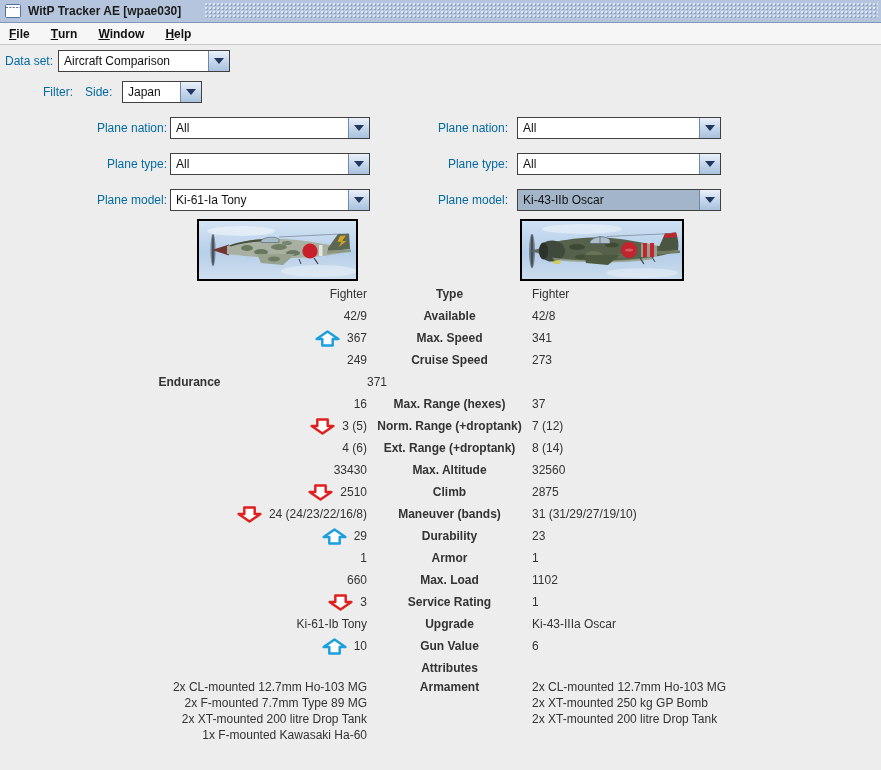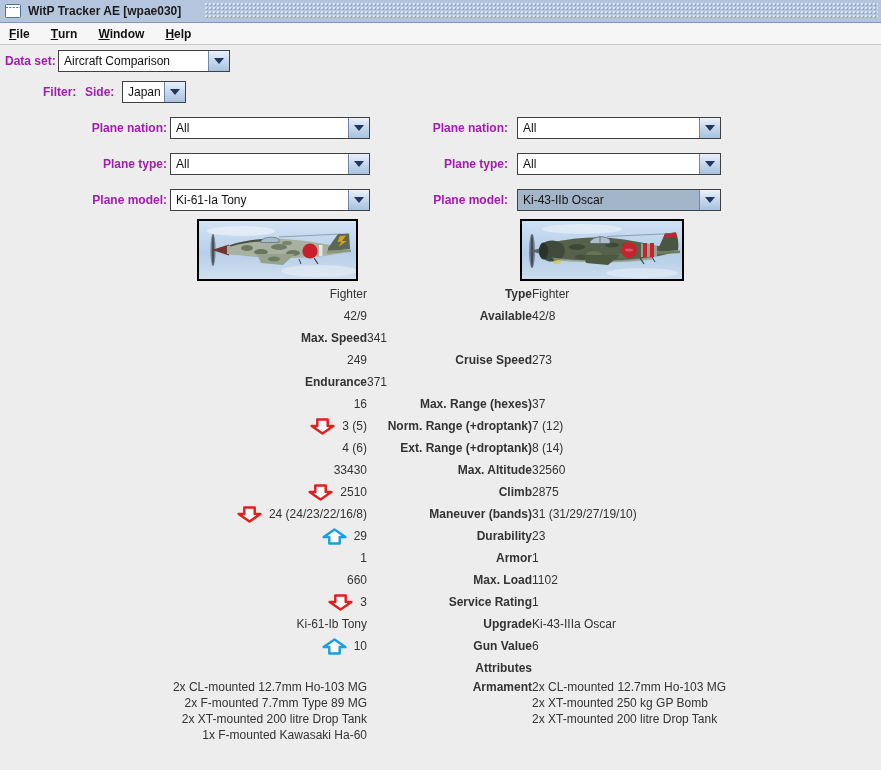--- a/index.html
+++ b/index.html
@@ -18,21 +18,21 @@
   .app-icon{margin:0 7px 0 5px;width:16px;height:14px;flex:0 0 auto;}
   .title-text{font-weight:bold;color:#1b1b1b;position:relative;z-index:2;}
 
   
   .menubar{position:absolute;left:0;top:23px;width:881px;height:21px;background:#f6f6f6;
     border-bottom:1px solid #c9c9c9;display:flex;align-items:center;font-weight:bold;color:#111;}
   .menu-item{padding:0 12px 0 9px;height:100%;display:flex;align-items:center;cursor:default;}
   .menu-item u{text-decoration:underline;}
 
   
-  .lbl{position:absolute;height:22px;line-height:22px;font-weight:bold;color:#a21caf;white-space:nowrap;}
+  .lbl{position:absolute;height:22px;line-height:22px;font-weight:normal;color:#0369a1;white-space:nowrap;}
   .lbl.right{text-align:right;}
 
   
   .combo{position:absolute;height:22px;box-sizing:border-box;border:1px solid #404040;
     background:#fff;display:flex;cursor:default;}
   .combo-text{flex:1;padding:0 0 0 5px;line-height:20px;background:#fff;color:#111;
     overflow:hidden;white-space:nowrap;}
   .combo.selected .combo-text{background:var(--selected-combo-bg,#a3b6c9);}
   .combo-btn{flex:0 0 20px;border-left:1px solid #6f87ab;
     background:linear-gradient(#eaf1fa,#c3d5ea 55%,#a9c2de);
@@ -41,21 +41,21 @@
     border-right:5px solid transparent;border-top:6px solid #21375f;}
 
   
   .acimg{position:absolute;border:2px solid #000;background:#bcd2ea;}
   .acimg svg{display:block;}
 
   
   .cmp-table{position:absolute;left:0;top:283px;width:881px;}
   .cmp-row{display:grid;grid-template-columns:355px 165px 1fr;min-height:22px;align-items:center;padding-left:12px;}
   .cmp-left{display:flex;justify-content:flex-end;align-items:center;gap:7px;white-space:nowrap;}
-  .cmp-label{text-align:right;font-weight:bold;white-space:nowrap;}
+  .cmp-label{text-align:center;font-weight:bold;white-space:nowrap;}
   .cmp-right{text-align:left;white-space:nowrap;}
   .cmp-row.multi{align-items:flex-start;}
   .cmp-row.multi .cmp-left{flex-direction:column;align-items:flex-end;gap:0;line-height:16px;}
   .cmp-row.multi .cmp-right{line-height:16px;}
   .cmp-row.multi .cmp-label{line-height:16px;}
   .cmp-arrow{width:25px;height:17px;flex:0 0 auto;}
   .cmp-arrow path{fill:#fff;stroke-width:2.6;stroke-linejoin:round;}
   .cmp-arrow.up path{stroke:var(--arrow-up,#1b9fdd);}
   .cmp-arrow.down path{stroke:var(--arrow-down,#e01f1f);}
   .cmp-arrow.down{transform:scaleY(-1);}
@@ -84,21 +84,21 @@
   <span class="lbl" style="left:5px;top:50px;">Data set:</span>
   <div class="combo" style="left:58px;top:50px;width:172px;">
     <span class="combo-text">Aircraft Comparison</span>
     <span class="combo-btn">
         <span class="tri"></span>
       </span>
   </div>
 
   <span class="lbl" style="left:43px;top:81px;">Filter:</span>
   <span class="lbl" style="left:85px;top:81px;">Side:</span>
-  <div class="combo" style="left:122px;top:81px;width:64px;">
+  <div class="combo" style="left:122px;top:81px;width:80px;">
     <span class="combo-text">Japan</span>
     <span class="combo-btn">
         <span class="tri"></span>
       </span>
   </div>
 
   <span class="lbl right" style="left:0;width:167px;top:117px;">Plane nation:</span>
   <div class="combo" style="left:170px;top:117px;width:200px;">
     <span class="combo-text">All</span>
     <span class="combo-btn">
@@ -232,20 +232,26 @@
 
     <div class="cmp-row">
       <div class="cmp-left">
           <span>42/9</span>
         </div>
       <div class="cmp-label">Available</div>
       <div class="cmp-right">42/8</div>
     </div>
 
     <div class="cmp-row">
+      <div class="cmp-left">
+          <svg class="cmp-arrow up" viewBox="0 0 26 18">
+            <path d="M13 1.5 L24.5 9.5 L18.5 9.5 L18.5 16.5 L7.5 16.5 L7.5 9.5 L1.5 9.5 Z"></path>
+          </svg>
+          <span>367</span>
+        </div>
       <div class="cmp-label">Max. Speed</div>
       <div class="cmp-right">341</div>
     </div>
 
     <div class="cmp-row">
       <div class="cmp-left">
           <span>249</span>
         </div>
       <div class="cmp-label">Cruise Speed</div>
       <div class="cmp-right">273</div>

